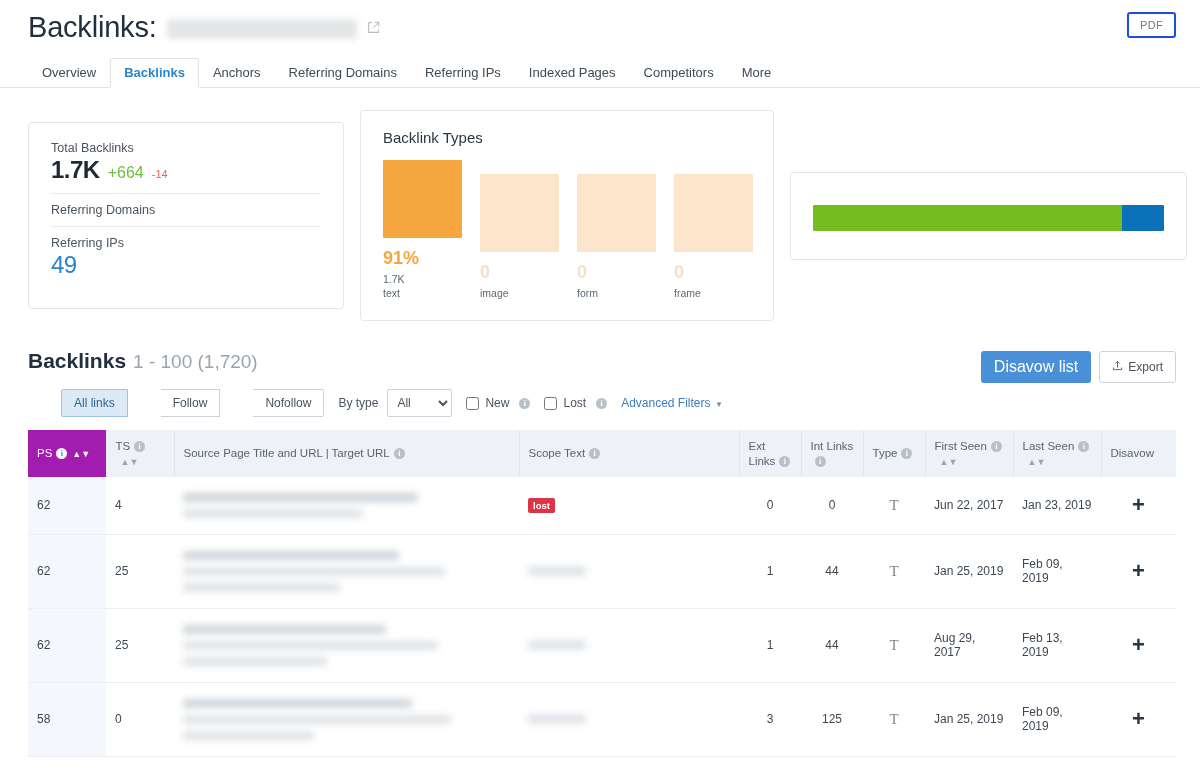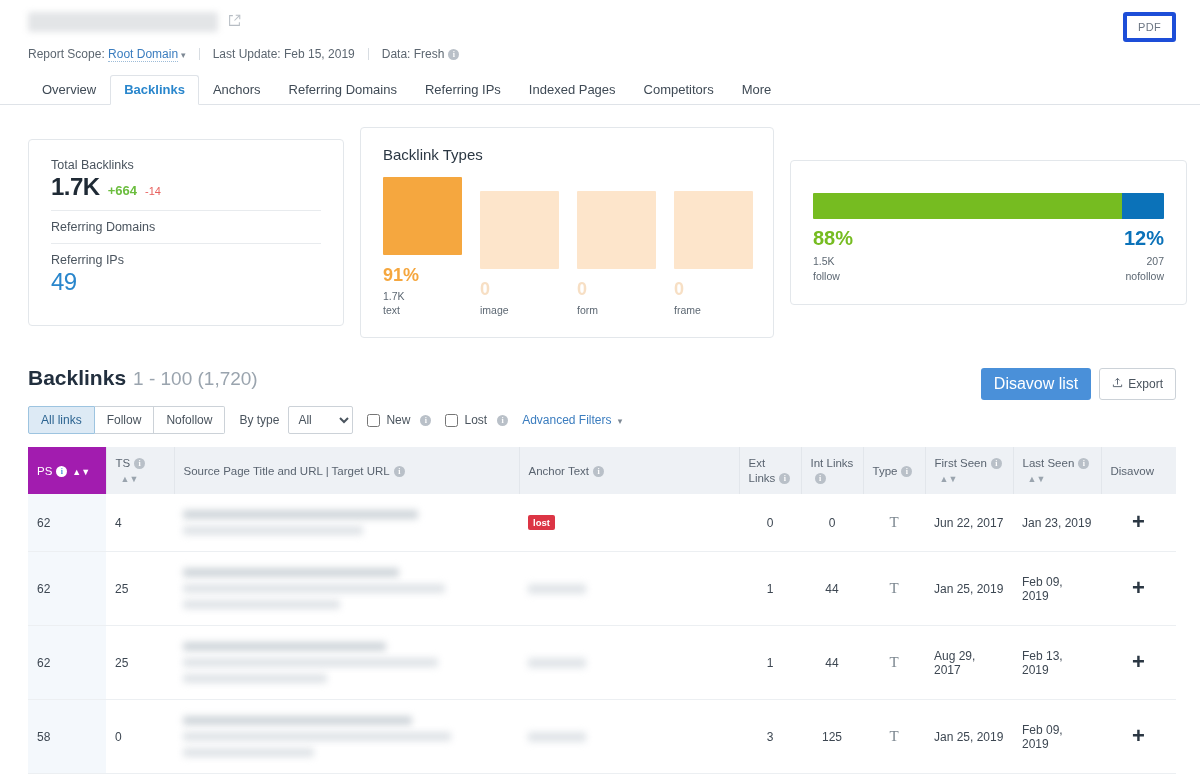--- a/index.html
+++ b/index.html
@@ -20,21 +20,21 @@
     line-height: 1.1;
   }
   .redacted {
     display: inline-block; background: #e3e5e7; border-radius: 2px;
     filter: blur(3px);
   }
   .redact-title { width: 190px; height: 20px; margin-bottom: 5px; }
   .ext-link-icon { margin-bottom: 6px; opacity: .55; }
   .pdf-btn {
     position: absolute; top: 12px; right: 24px;
-    border: 4px solid #1d4ed8; background: #fff; color: #6c7683;
+    border: 2px solid #1d4ed8; background: #fff; color: #6c7683;
     font-size: 11px; padding: 5px 11px; border-radius: 3px; cursor: pointer;
     letter-spacing: .3px;
   }
   .meta-row {
     display: flex; align-items: center; gap: 0;
     margin-top: 10px; font-size: 12px; color: #5c6670;
   }
   .meta-item { padding-right: 13px; }
   .meta-sep { width: 1px; height: 12px; background: #d8dde2; margin-right: 13px; }
   .meta-link {
@@ -76,21 +76,21 @@
   .card-totals { width: 316px; padding-top: 16px; }
   .card-types  { width: 414px; }
   .card-follow { width: 404px; flex: 1; }
 
   .stat { padding: 2px 0 9px; }
   .stat + .stat { border-top: 1px solid #e8ebee; padding-top: 9px; }
   .stat-label { font-size: 12.5px; color: #4a545e; }
   .stat-value-row { display: flex; align-items: baseline; gap: 8px; margin-top: 1px; }
   .stat-value { font-size: 24px; font-weight: bold; color: #1f2a35; letter-spacing: -.5px; }
   .stat-value.blue { color: #2986cc; font-weight: normal; }
-  .delta-up { font-size: 13px; color: #6bbd3e; font-weight: bold; }
+  .delta-up { font-size: 16px; color: #6bbd3e; }
   .delta-down { font-size: 11px; color: #e8605d; }
 
   
   .types-row { display: flex; gap: 18px; align-items: flex-end; }
   .type-col { width: 79px; }
   .type-bar { width: 79px; height: 78px; border-radius: 1px; }
   .type-pct { font-size: 18px; font-weight: bold; margin-top: 10px; }
   .type-sub { font-size: 10.5px; color: #5d6873; line-height: 1.35; margin-top: 3px; }
 
   
@@ -133,21 +133,21 @@
     font-family: "Liberation Sans", sans-serif;
   }
   .search-btn {
     width: 28px; height: 26px; border: none; border-left: 1px solid #e2e6ea;
     background: #fff; cursor: pointer; display: flex; align-items: center; justify-content: center;
   }
   .seg { display: flex; height: 28px; }
   .seg-btn {
     font-size: 12px; padding: 0 12px; height: 28px; line-height: 26px;
     border: 1px solid #ccd2d8; border-left-width: 0; background: #fff;
-    color: #4a545e; cursor: pointer;
+    color: #4a545e; cursor: pointer; margin-left: 33px;
   }
   .seg-btn:first-child { border-left-width: 1px; border-radius: 2px 0 0 2px; }
   .seg-btn:last-child { border-radius: 0 2px 2px 0; }
   .seg-btn.active { background: #ddeaf5; color: #2c6491; border-color: #9dc4e0; }
   .bytype { display: flex; align-items: center; gap: 9px; font-size: 12px; color: #4a545e; }
   .bytype select {
     width: 65px; height: 28px; font-size: 12px; color: #4a545e;
     border: 1px solid #ccd2d8; border-radius: 2px; background: #fff; padding: 0 5px;
     font-family: "Liberation Sans", sans-serif;
   }
@@ -188,44 +188,33 @@
   }
   .ctr { text-align: center; }
 </style>
 </head>
 <body>
 
 <div class="page">
 
   <div class="topbar">
     <div class="title-row">
+      <span class="page-title">Backlinks:</span>
       <span class="redacted redact-title"></span>
       <span class="ext-link-icon">
         <svg width="13" height="13" viewBox="0 0 16 16">
             <path d="M6 2H2v12h12v-4" fill="none" stroke="#7d8894" stroke-width="1.3"></path>
             <path d="M9.5 1.5H14.5V6.5" fill="none" stroke="#7d8894" stroke-width="1.3"></path>
             <path d="M14 2L8 8" stroke="#7d8894" stroke-width="1.3"></path>
           </svg>
       </span>
     </div>
 
     <button class="pdf-btn">PDF</button>
 
-    <div class="meta-row">
-      <span class="meta-item">
-        <span>Report Scope:</span>
-        <span class="meta-link">Root Domain</span><span class="caret">▾</span>
-      </span>
-      <span class="meta-sep"></span>
-      <span class="meta-item">Last Update: Feb 15, 2019</span>
-      <span class="meta-sep"></span>
-      <span class="meta-item">
-        <span>Data: Fresh</span><i class="info-dot">i</i>
-      </span>
-    </div>
   </div>
 
   <div class="tabs">
     <div class="tab">Overview</div>
     <div class="tab active">Backlinks</div>
     <div class="tab">Anchors</div>
     <div class="tab">Referring Domains</div>
     <div class="tab">Referring IPs</div>
     <div class="tab">Indexed Pages</div>
     <div class="tab">Competitors</div>
@@ -286,36 +275,20 @@
             <span>frame</span>
           </div>
         </div>
       </div>
     </div>
 
     <div class="card card-follow">
       <div class="fvn-bar">
         <div style="width:88%;background:#76bc21"></div>
         <div style="width:12%;background:#0b72b9"></div>
-      </div>
-      <div class="fvn-legend">
-        <div class="fvn-side">
-          <div class="fvn-pct" style="color:#76bc21">88%</div>
-          <div class="fvn-sub">
-            <span>1.5K</span><br>
-            <span>follow</span>
-          </div>
-        </div>
-        <div class="fvn-side right">
-          <div class="fvn-pct" style="color:#0b72b9">12%</div>
-          <div class="fvn-sub">
-            <span>207</span><br>
-            <span>nofollow</span>
-          </div>
-        </div>
       </div>
     </div>
   </div>
 
   <div class="section">
     <div class="section-head">
       <span class="section-title">Backlinks</span>
       <span class="section-count">1 - 100 (1,720)</span>
     </div>
 
@@ -383,21 +356,21 @@
           <th class="active-sort">
             <span>PS</span><i class="info-dot">i</i><span class="sort-ico">▲▼</span>
           </th>
           <th>
             <span>TS</span><i class="info-dot">i</i><span class="sort-ico">▲▼</span>
           </th>
           <th>
             <span>Source Page Title and URL | Target URL</span><i class="info-dot">i</i>
           </th>
           <th>
-            <span>Anchor Text</span><i class="info-dot">i</i>
+            <span>Scope Text</span><i class="info-dot">i</i>
           </th>
           <th>
             <span>Ext Links</span><i class="info-dot">i</i>
           </th>
           <th>
             <span>Int Links</span><i class="info-dot">i</i>
           </th>
           <th>
             <span>Type</span><i class="info-dot">i</i>
           </th>

